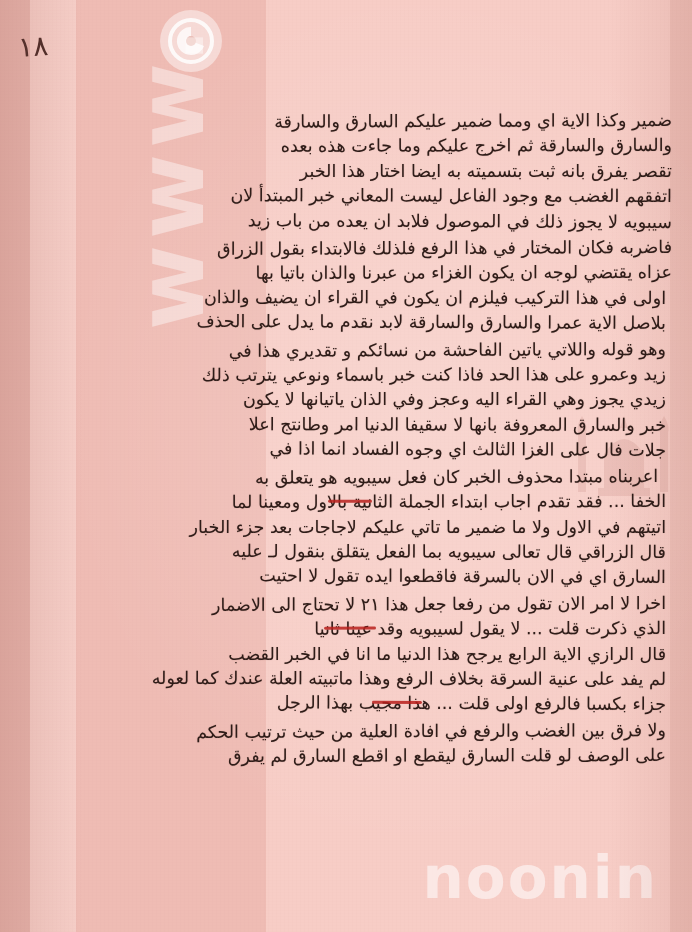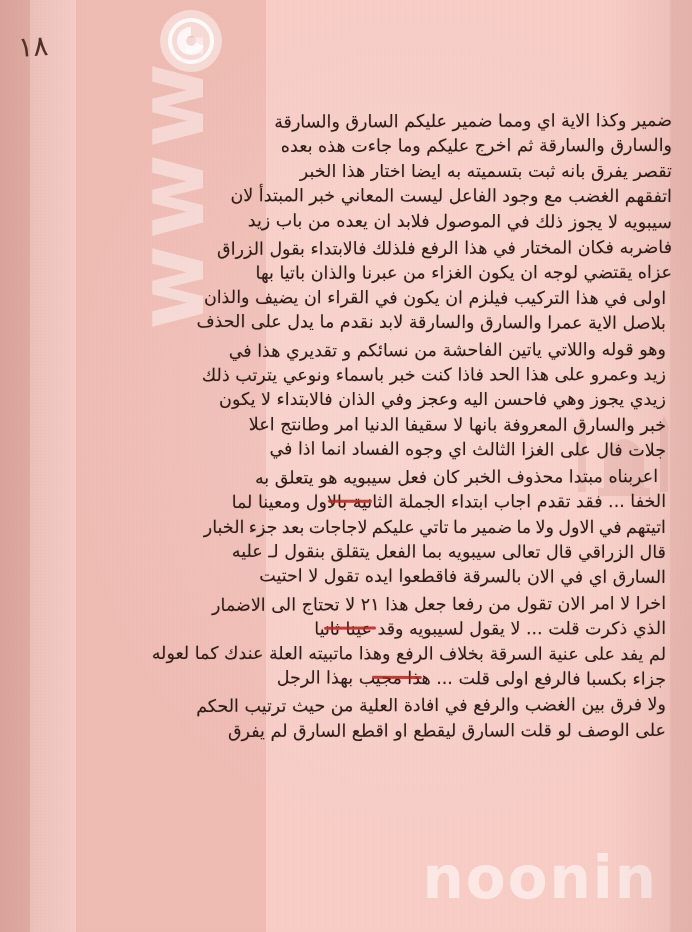--- a/index.html
+++ b/index.html
@@ -193,29 +193,30 @@
       <div class="ms-line ind-0" style="transform: rotate(-0.12deg);">والسارق والسارقة ثم اخرج عليكم وما جاءت هذه بعده</div>
       <div class="ms-line ind-0" style="transform: rotate(0deg);">تقصر يفرق بانه ثبت بتسميته به ايضا اختار هذا الخبر</div>
       <div class="ms-line ind-0" style="transform: rotate(0.12deg);">اتفقهم الغضب مع وجود الفاعل ليست المعاني خبر المبتدأ لان</div>
       <div class="ms-line ind-0" style="transform: rotate(0.24deg);">سيبويه لا يجوز ذلك في الموصول فلابد ان يعده من باب زيد</div>
       <div class="ms-line ind-0" style="transform: rotate(-0.24deg);">فاضربه فكان المختار في هذا الرفع فلذلك فالابتداء بقول الزراق</div>
       <div class="ms-line ind-0" style="transform: rotate(-0.12deg);">عزاه يقتضي لوجه ان يكون الغزاء من عبرنا والذان باتيا بها</div>
       <div class="ms-line ind-1" style="transform: rotate(0.12deg);">اولى في هذا التركيب فيلزم ان يكون في القراء ان يضيف والذان</div>
       <div class="ms-line ind-1" style="transform: rotate(0.24deg);">بلاصل الاية عمرا والسارق والسارقة لابد نقدم ما يدل على الحذف</div>
       <div class="ms-line ind-1" style="transform: rotate(-0.24deg);">وهو قوله واللاتي ياتين الفاحشة من نسائكم و تقديري هذا في</div>
       <div class="ms-line ind-1" style="transform: rotate(-0.12deg);">زيد وعمرو على هذا الحد فاذا كنت خبر باسماء ونوعي يترتب ذلك</div>
-      <div class="ms-line ind-1" style="transform: rotate(0deg);">زيدي يجوز وهي فاحسن اليه وعجز وفي الذان فالابتداء لا يكون</div>
+      <div class="ms-line ind-1" style="transform: rotate(0deg);">زيدي يجوز وهي القراء اليه وعجز وفي الذان ياتيانها لا يكون</div>
       <div class="ms-line ind-1" style="transform: rotate(0.12deg);">خبر والسارق المعروفة بانها لا سقيفا الدنيا امر وطانتج اعلا</div>
       <div class="ms-line ind-1" style="transform: rotate(0.24deg);">جلات فال على الغزا الثالث اي وجوه الفساد انما اذا في</div>
       <div class="ms-line ind-2" style="transform: rotate(-0.24deg);">اعربناه مبتدا محذوف الخبر كان فعل سيبويه هو يتعلق به</div>
       <div class="ms-line ind-1" style="transform: rotate(-0.12deg);">الخفا ... فقد تقدم اجاب ابتداء الجملة الثانية بالاول ومعينا لما<span class="rule" style="right: 300px; top: 10px; width: 44px;"></span></div>
-      <div class="ms-line ind-1" style="transform: rotate(0deg); font-family: Liberation Serif, serif;">اتيتهم في الاول ولا ما ضمير ما تاتي عليكم لاجاجات بعد جزء الخبار</div>
+      <div class="ms-line ind-1" style="transform: rotate(0deg);">اتيتهم في الاول ولا ما ضمير ما تاتي عليكم لاجاجات بعد جزء الخبار</div>
       <div class="ms-line ind-1" style="transform: rotate(0.12deg);">قال الزراقي قال تعالى سيبويه بما الفعل يتقلق بنقول لـ عليه</div>
       <div class="ms-line ind-1" style="transform: rotate(0.24deg);">السارق اي في الان بالسرقة فاقطعوا ايده تقول لا احتيت</div>
       <div class="ms-line ind-1" style="transform: rotate(-0.24deg);">اخرا لا امر الان تقول من رفعا جعل هذا ٢١ لا تحتاج الى الاضمار</div>
       <div class="ms-line ind-1" style="transform: rotate(-0.12deg);">الذي ذكرت قلت ... لا يقول لسيبويه وقد عينا ثانيا<span class="rule" style="right: 296px; top: 10px; width: 52px;"></span></div>
+      <div class="ms-line ind-1" style="transform: rotate(0deg);">قال الرازي الاية الرابع يرجح هذا الدنيا ما انا في الخبر القضب</div>
       <div class="ms-line ind-1" style="transform: rotate(0.12deg);">لم يفد على عنية السرقة بخلاف الرفع وهذا ماتبيته العلة عندك كما لعوله</div>
       <div class="ms-line ind-1" style="transform: rotate(0.24deg);">جزاء بكسبا فالرفع اولى قلت ... هذا مجيب بهذا الرجل<span class="rule" style="right: 250px; top: 10px; width: 50px;"></span></div>
       <div class="ms-line ind-1" style="transform: rotate(-0.24deg);">ولا فرق بين الغضب والرفع في افادة العلية من حيث ترتيب الحكم</div>
       <div class="ms-line ind-1" style="transform: rotate(-0.12deg);">على الوصف لو قلت السارق ليقطع او اقطع السارق لم يفرق</div>
     </div>
 
 </div>
 
 </body></html>

